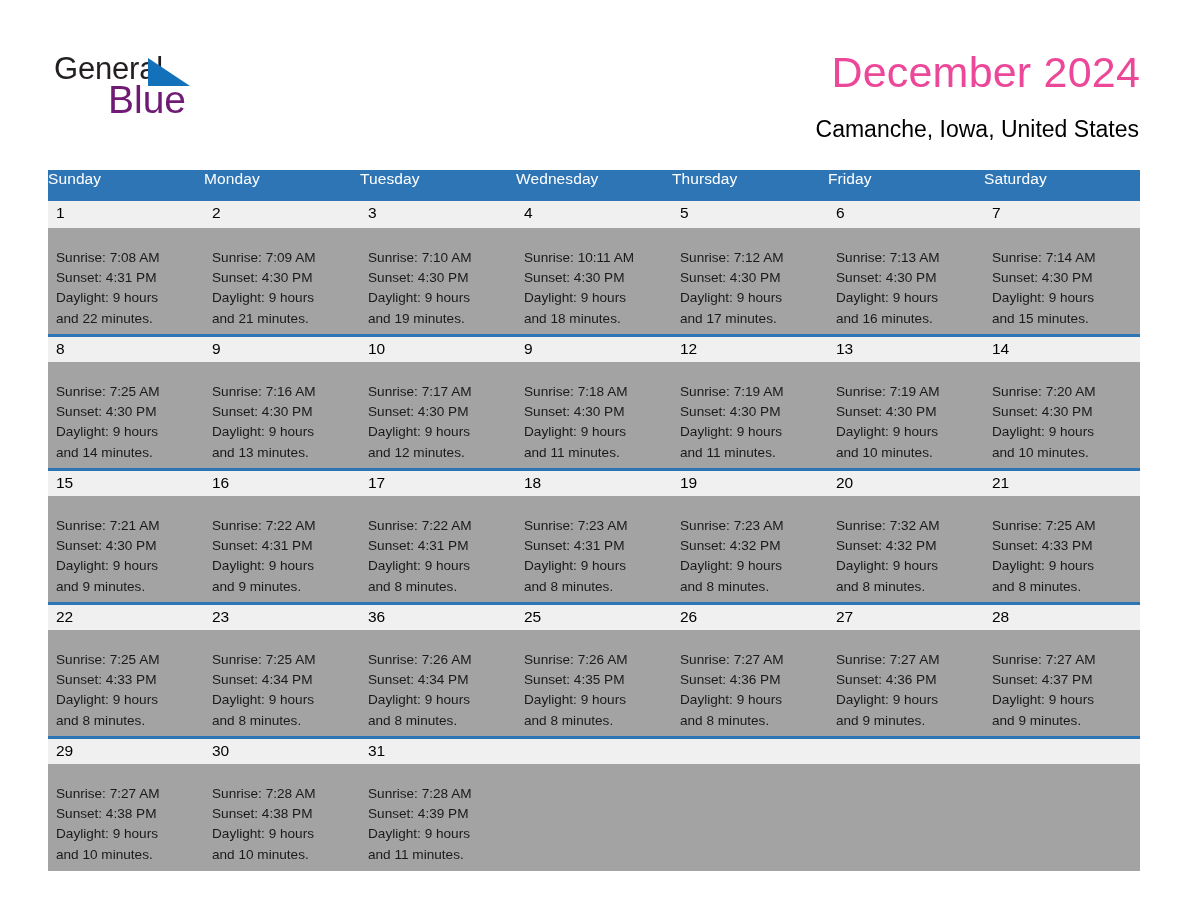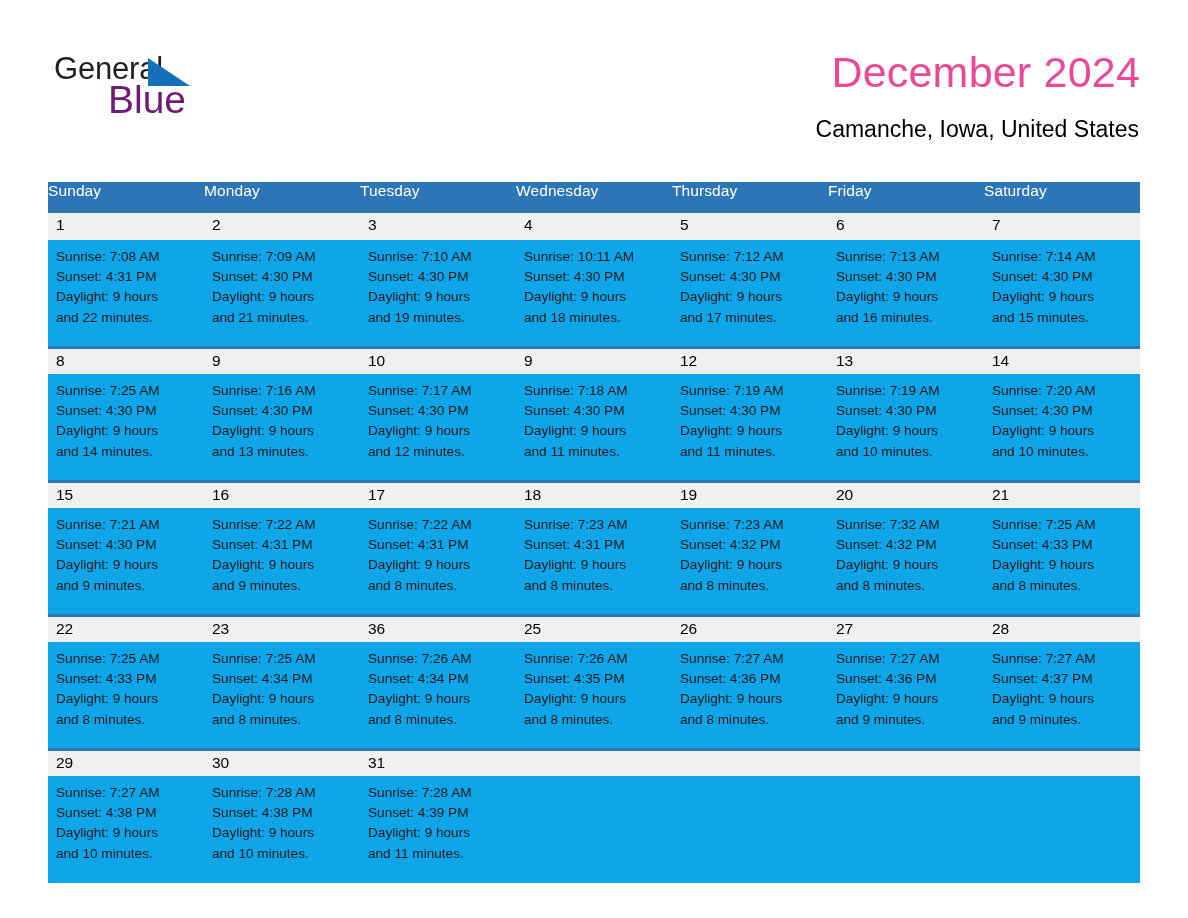--- a/index.html
+++ b/index.html
@@ -80,21 +80,21 @@
   .cal-subtitle {
     font-size: 23px;
     line-height: 30px;
     color: #000;
     margin: 16px 1px 0 0;
     font-weight: normal;
   }
 
   
   .calendar {
-    margin-top: 38px;
+    margin-top: 26px;
     width: 1092px;
     border-collapse: collapse;
     table-layout: fixed;
   }
   .calendar th,
   .calendar td {
     padding: 0;
     margin: 0;
     vertical-align: top;
   }
@@ -113,23 +113,23 @@
     border-top: 3px solid #2e75b6;
     height: 27px;
     font-size: 15.5px;
     padding: 3px 0 0 8px;
     color: #000;
   }
   tr.daynum-row.first td {
     border-top: none;
   }
   tr.info-row td {
-    background: #0ea5e9;
+    background: #a3a3a3;
     height: 107px;
-    padding: 7px 10px 0 8px;
+    padding: 20px 10px 0 8px;
   }
   .info-line {
     font-size: 13.6px;
     line-height: 20.2px;
     color: #1a1a1a;
     white-space: nowrap;
   }
   .empty-cell { }
 </style>
 </head>

